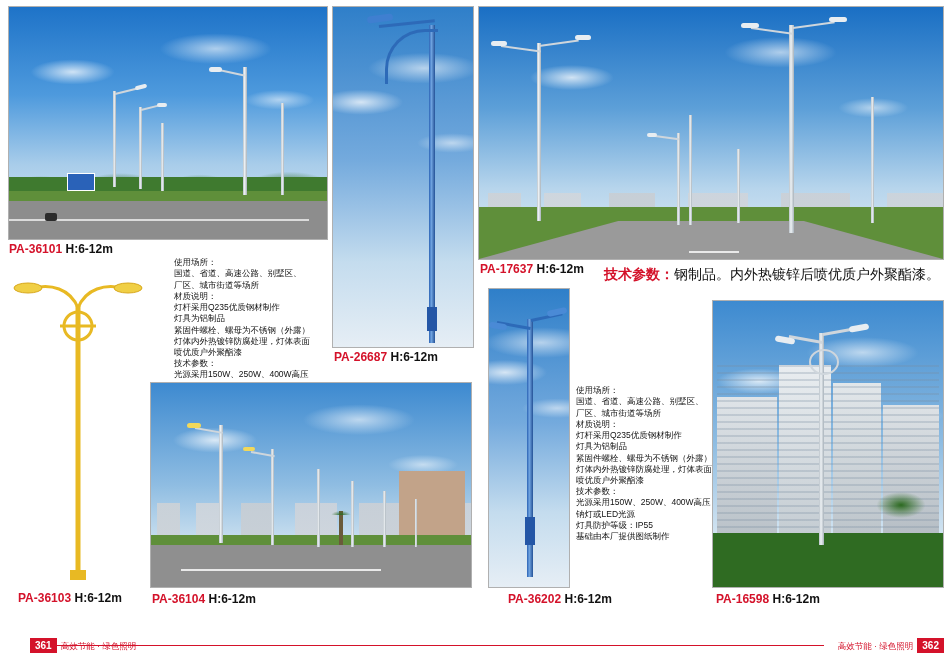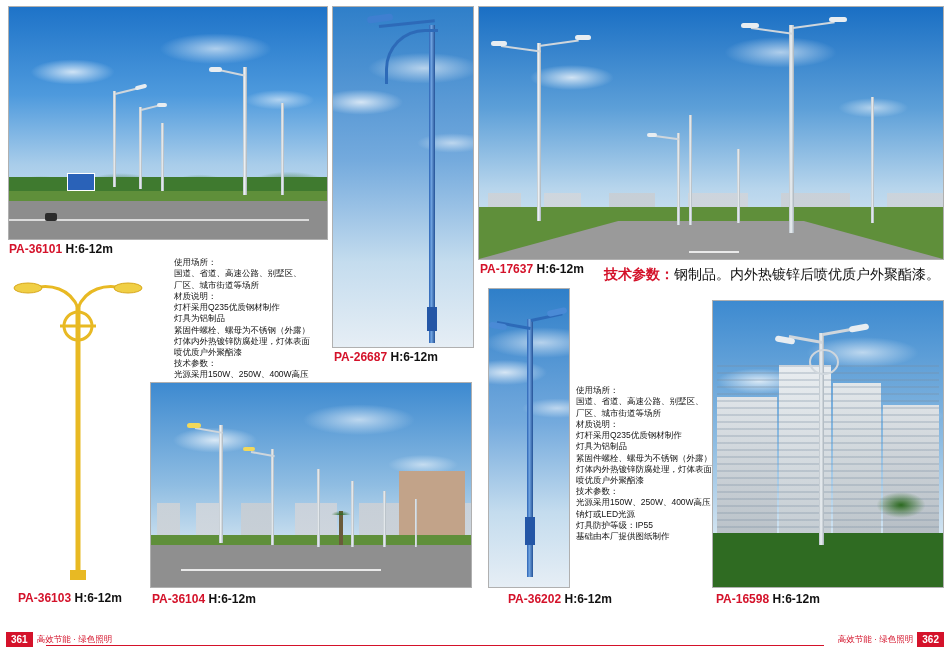--- a/index.html
+++ b/index.html
@@ -56,21 +56,21 @@
   .head.y{background:#f2d85a;}
 
   
   .cap{position:absolute;font-size:12px;font-weight:bold;color:#d4122a;white-space:nowrap;}
   .cap .blk{color:#111;font-weight:bold;}
   .note{position:absolute;font-size:8.5px;line-height:1.32;color:#111;white-space:pre-line;}
   .inline-spec{position:absolute;font-size:14px;color:#111;white-space:nowrap;}
   .inline-spec .red{color:#d4122a;font-weight:bold;}
 
   
-  .footbar{position:absolute;bottom:12px;height:15px;display:flex;align-items:center;}
+  .footbar{position:absolute;bottom:6px;height:15px;display:flex;align-items:flex-end;margin-left:24px;}
   .pnum{background:#d4122a;color:#fff;font-size:10px;font-weight:bold;
         padding:1px 5px;line-height:13px;}
   .ftext{color:#d4122a;font-size:8.5px;margin:0 4px;line-height:13px;}
   .fline{position:absolute;height:1px;background:#d4122a;bottom:13px;}
 </style>
 </head>
 <body>
 
 <div class="page">
 

